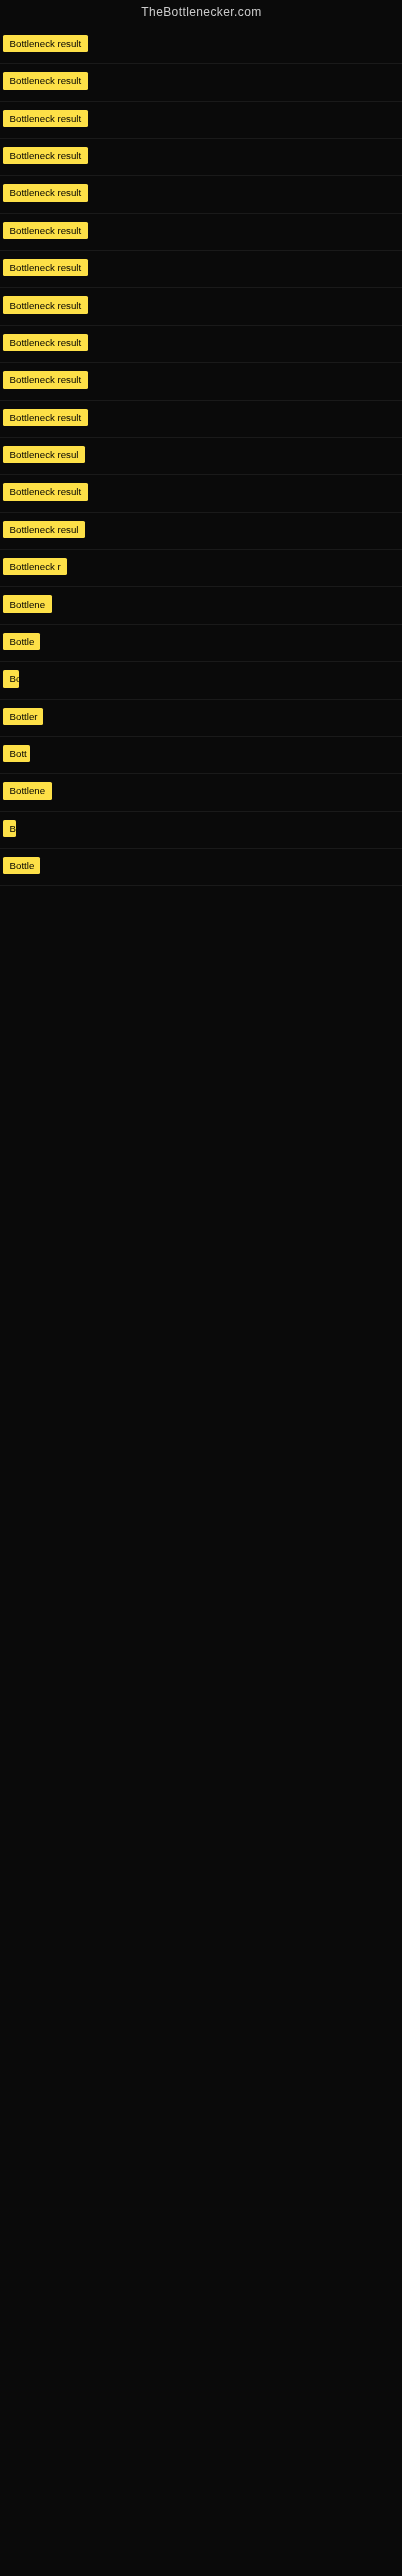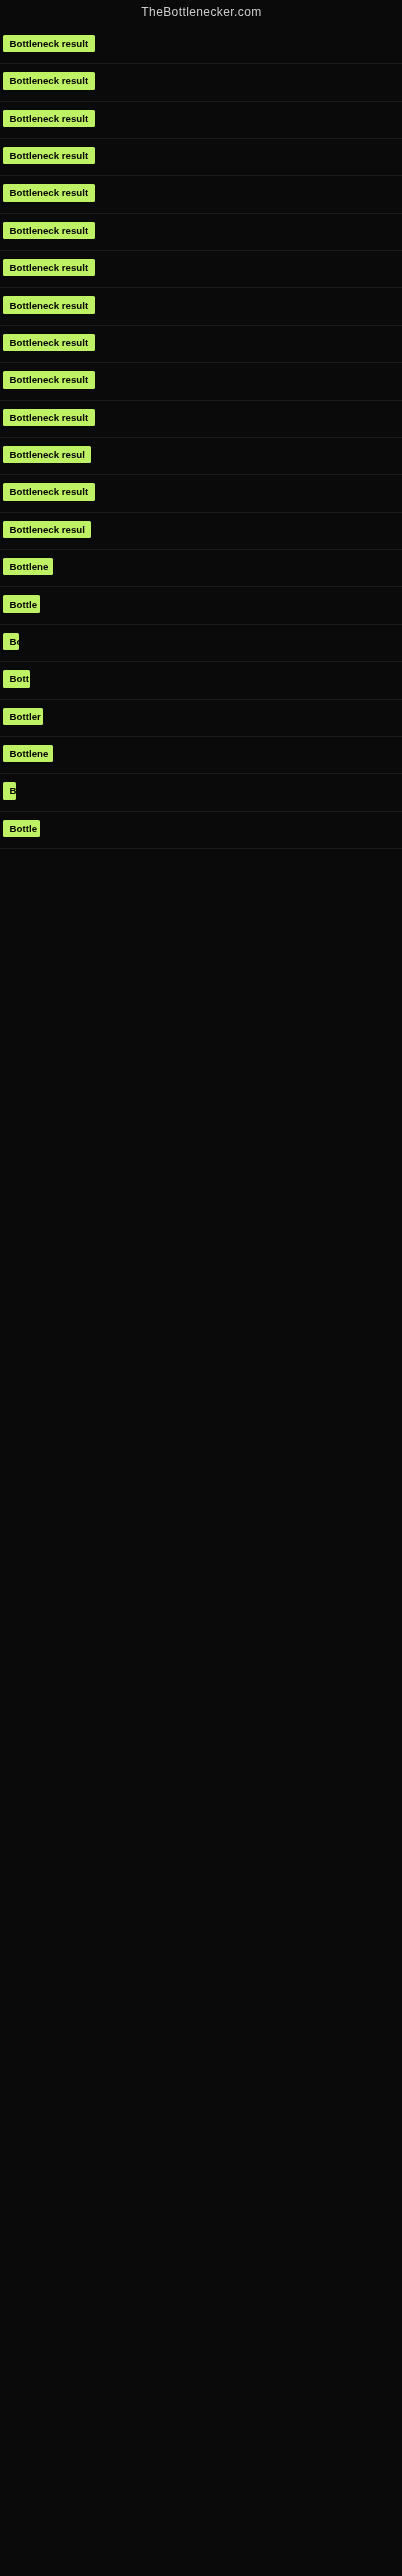--- a/index.html
+++ b/index.html
@@ -19,24 +19,24 @@
     .site-title {
       text-align: center;
       color: #cccccc;
       font-size: 12px;
       padding: 4.8px 0 8px 0;
       letter-spacing: 0.4px;
     }
 
     .bottleneck-badge {
       display: inline-block;
-      background-color: #bef264;
+      background-color: #fde047;
       color: #000000;
       font-size: 9.7px;
-      font-weight: bold;
+      font-weight: normal;
       padding: 3.2px 6.4px;
       border-radius: 1.6px;
       white-space: nowrap;
       overflow: hidden;
     }
 
     .result-row {
       margin-bottom: 0;
       padding: 8px 3.2px;
       border-bottom: 0.8px solid #1a1a1a;
@@ -55,22 +55,23 @@
     <div class="result-row"><span class="bottleneck-badge" style="max-width: 105px;">Bottleneck result</span></div>
     <div class="result-row"><span class="bottleneck-badge" style="max-width: 105px;">Bottleneck result</span></div>
     <div class="result-row"><span class="bottleneck-badge" style="max-width: 105px;">Bottleneck result</span></div>
     <div class="result-row"><span class="bottleneck-badge" style="max-width: 105px;">Bottleneck result</span></div>
     <div class="result-row"><span class="bottleneck-badge" style="max-width: 105px;">Bottleneck result</span></div>
     <div class="result-row"><span class="bottleneck-badge" style="max-width: 105px;">Bottleneck result</span></div>
     <div class="result-row"><span class="bottleneck-badge" style="max-width: 105px;">Bottleneck result</span></div>
     <div class="result-row"><span class="bottleneck-badge" style="max-width: 93px;">Bottleneck resul</span></div>
     <div class="result-row"><span class="bottleneck-badge" style="max-width: 105px;">Bottleneck result</span></div>
     <div class="result-row"><span class="bottleneck-badge" style="max-width: 93px;">Bottleneck resul</span></div>
+    <div class="result-row"><span class="bottleneck-badge" style="max-width: 64px;">Bottleneck r</span></div>
     <div class="result-row"><span class="bottleneck-badge" style="max-width: 50px;">Bottlene</span></div>
     <div class="result-row"><span class="bottleneck-badge" style="max-width: 37px;">Bottle</span></div>
     <div class="result-row"><span class="bottleneck-badge" style="max-width: 16px;">Bo</span></div>
+    <div class="result-row"><span class="bottleneck-badge" style="max-width: 40px;">Bottler</span></div>
     <div class="result-row"><span class="bottleneck-badge" style="max-width: 27px;">Bott</span></div>
-    <div class="result-row"><span class="bottleneck-badge" style="max-width: 40px;">Bottler</span></div>
     <div class="result-row"><span class="bottleneck-badge" style="max-width: 50px;">Bottlene</span></div>
     <div class="result-row"><span class="bottleneck-badge" style="max-width: 11.3px;">B</span></div>
     <div class="result-row"><span class="bottleneck-badge" style="max-width: 37px;">Bottle</span></div>
   </div>
 
 
 </body></html>

